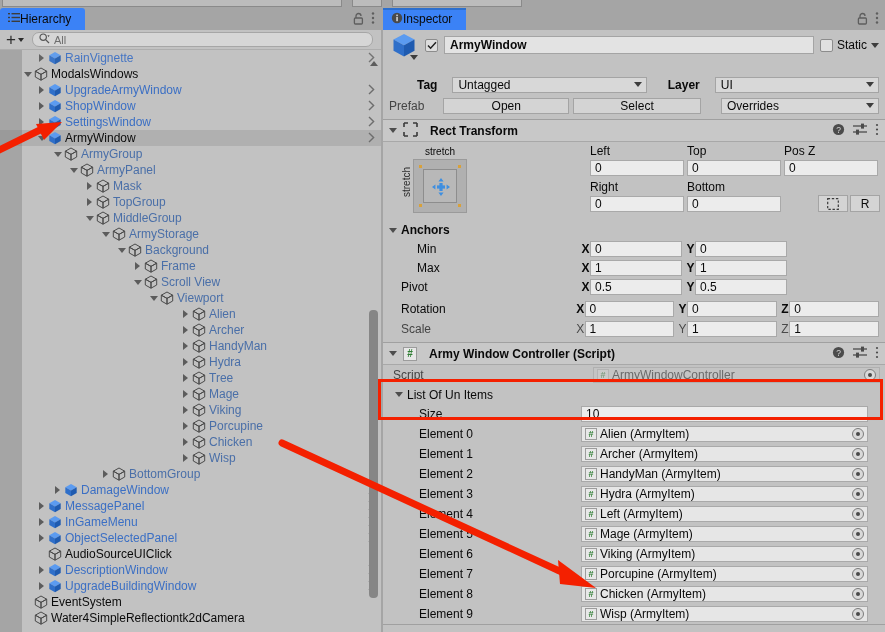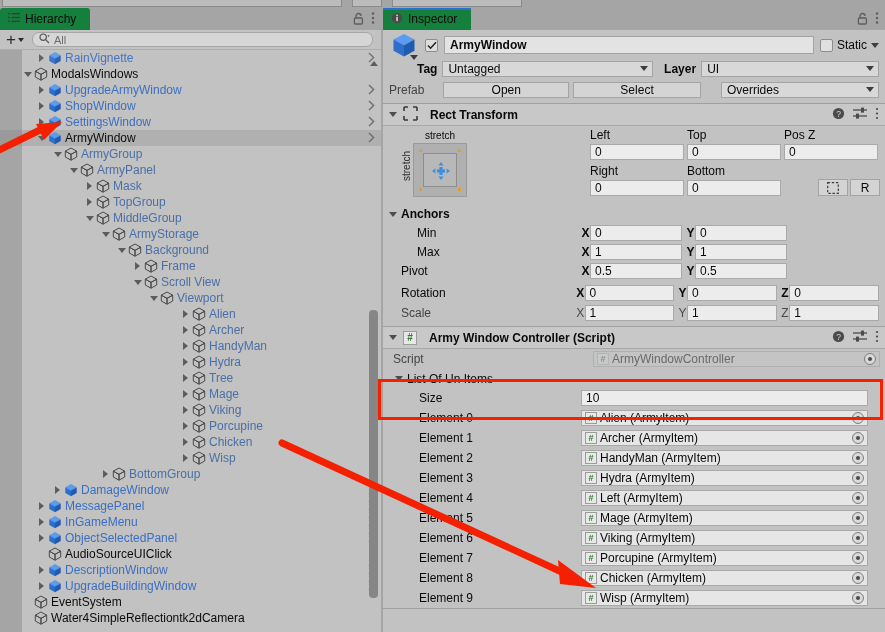--- a/index.html
+++ b/index.html
@@ -21,23 +21,23 @@
   .ts-seg.c { left:392px; width:130px; }
 
   
   .panel { position:absolute; background:#c2c2c2; }
   #hierarchy { left:0; top:8px; width:381px; height:624px; }
   #inspector { left:383px; top:8px; width:502px; height:624px; }
 
   .panel-tabbar { position:relative; height:22px; background:#a5a5a5; }
   .tab {
     position:absolute; left:0; top:0; height:22px;
-    display:flex; align-items:center; gap:5px;
+    display:flex; align-items:center; 
     padding:0 14px 0 8px;
-    background:#15803d;
+    background:#3b82f6;
     border-top-left-radius:3px; border-top-right-radius:3px;
     font-size:12px; color:#0a0a0a;
   }
   .tab.active-blue::before {
     content:""; position:absolute; left:0; right:0; top:0; height:2px; background:#2c6fce;
   }
   .tab-icons { position:absolute; right:6px; top:3px; display:flex; gap:7px; align-items:center; color:#5e5e5e; }
   .tab-icons svg { display:block; }
 
   
@@ -95,21 +95,21 @@
   .chk { width:13px;height:13px;background:#ddd;border:1px solid #8c8c8c;border-radius:2px;display:flex;align-items:center;justify-content:center; }
   .chk svg { display:block; }
   .name-field {
     flex:1; height:18px; background:#e3e3e3; border:1px solid #a4a4a4;
     display:flex; align-items:center; padding:0 5px; font-weight:bold; font-size:12px;
   }
   .static-wrap { display:flex; align-items:center; gap:4px; }
   .static-chk { width:13px;height:13px;background:#e0e0e0;border:1px solid #8c8c8c;border-radius:2px; }
   .static-lbl { font-size:12px; }
 
-  .ih-row2 { display:flex; align-items:center; gap:5px; margin-top:4px; height:17px; padding-left:28px;}
+  .ih-row2 { display:flex; align-items:center; gap:15px; margin-top:20px; height:17px; padding-left:28px;}
   .fld-lbl { font-size:12px; font-weight:bold; }
   .dropdown {
     height:16px; background:#d8d8d8; border:1px solid #a4a4a4;
     display:flex; align-items:center; justify-content:space-between; padding:0 4px 0 5px; font-size:12px;
   }
   .dd-caret { width:0;height:0;border-left:4px solid transparent;border-right:4px solid transparent;border-top:5px solid #3d3d3d; }
 
   .ih-row3 { display:flex; align-items:center; gap:4px; margin-top:4px; height:17px; }
   .btn {
     height:16px; background:#d4d4d4; border:1px solid #a4a4a4;

